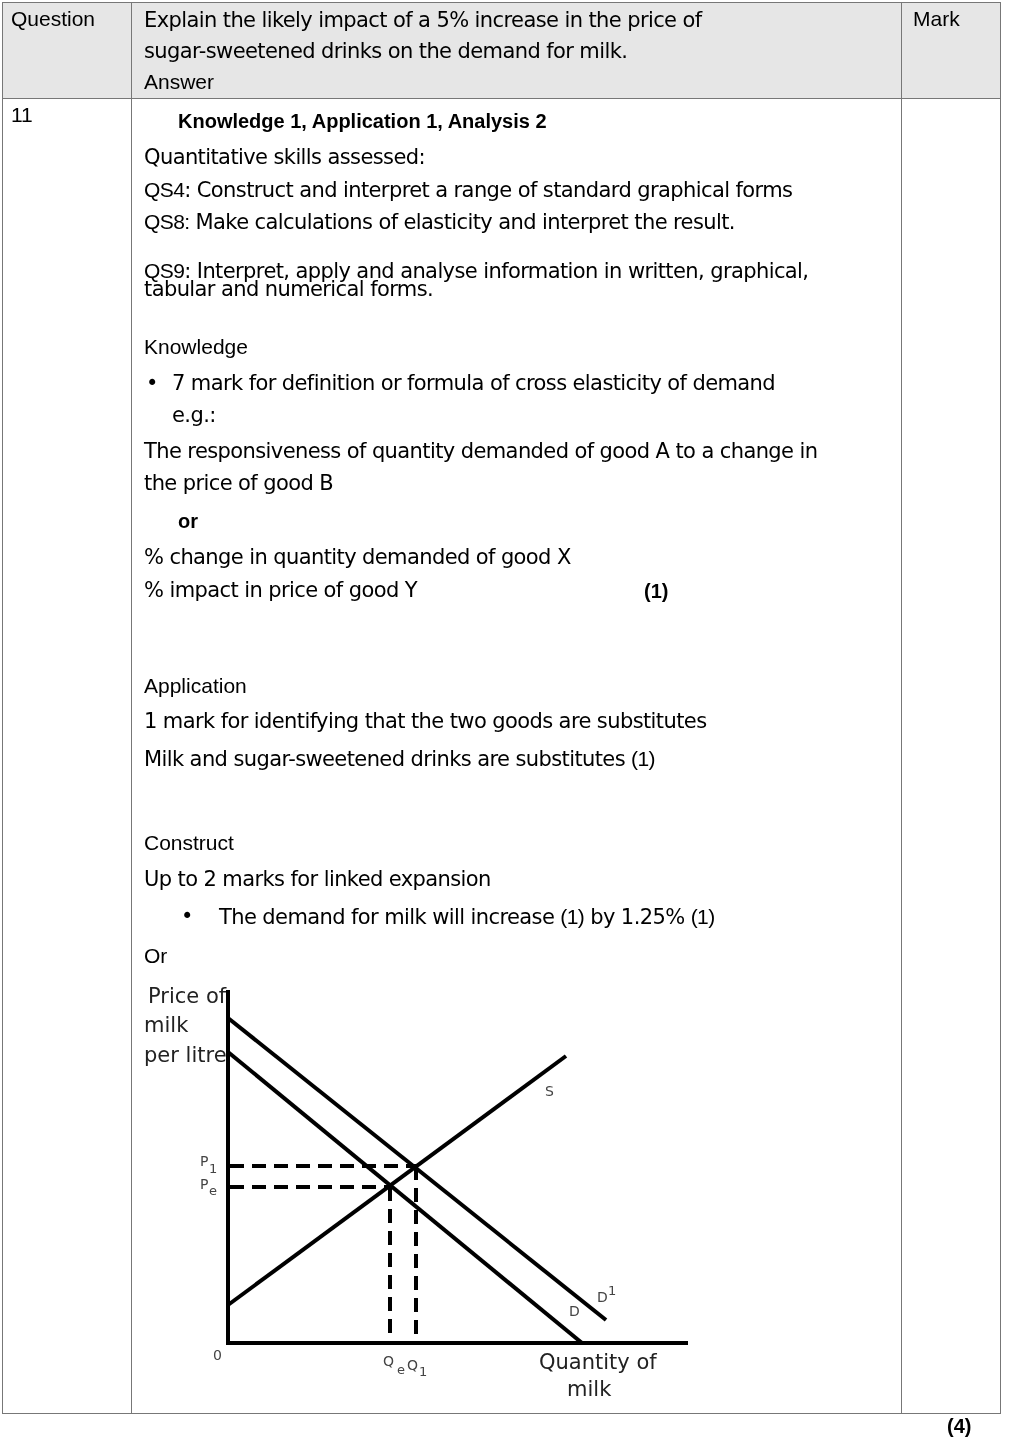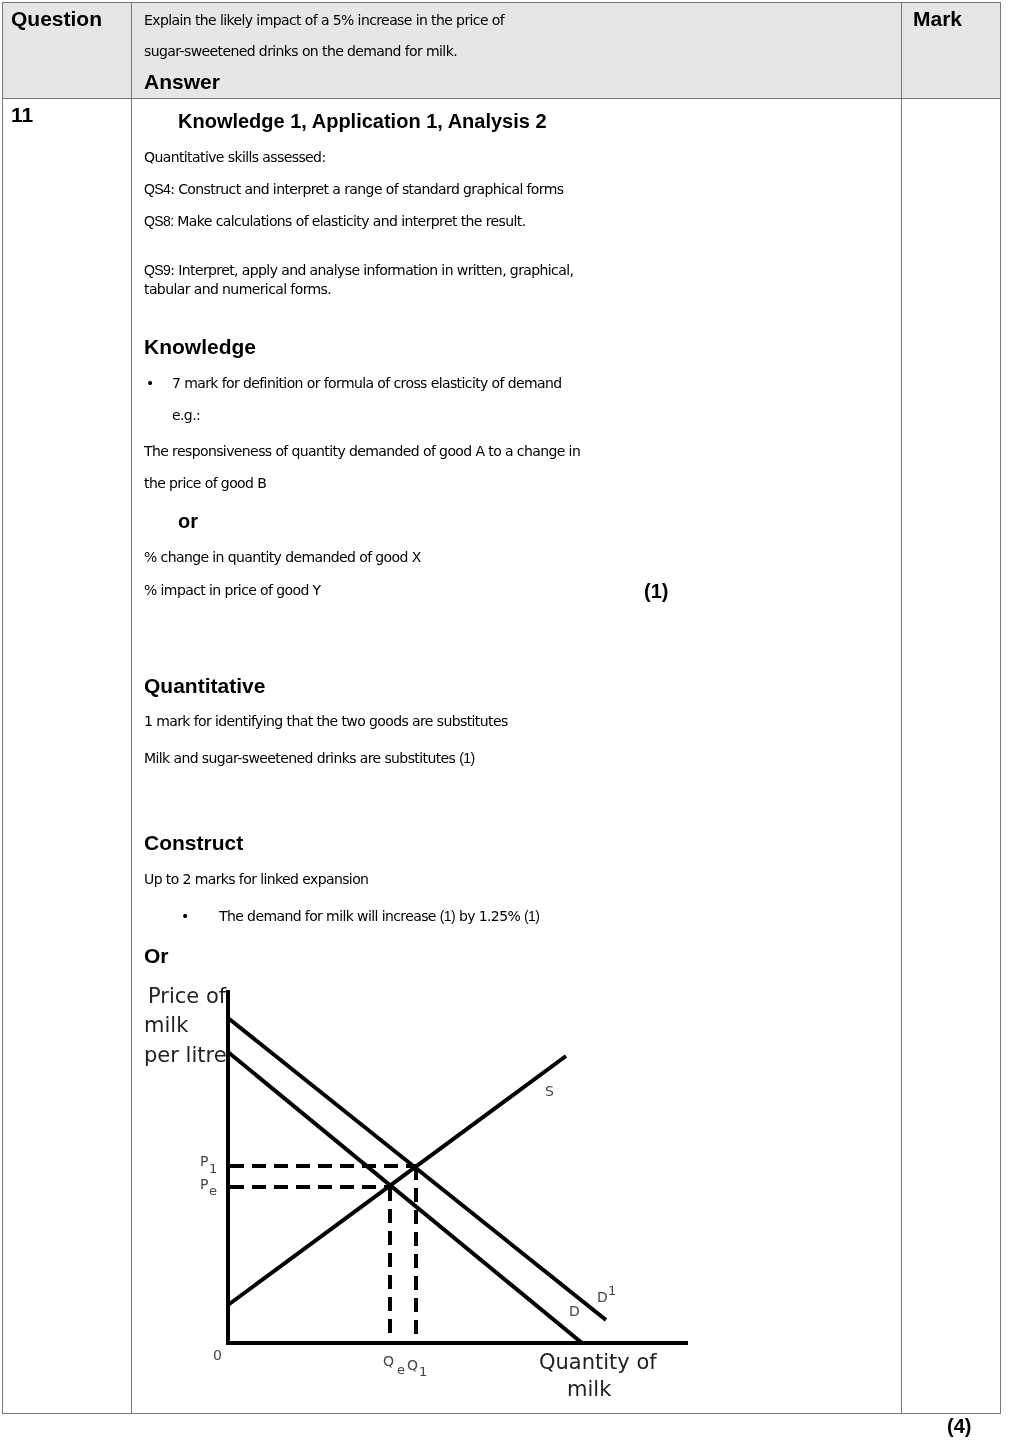--- a/index.html
+++ b/index.html
@@ -2,22 +2,22 @@
 <html><head>
 <meta charset="utf-8">
 <style>
   html, body { margin:0; padding:0; background:#fff; }
   body { width:1010px; height:1446px; position:relative; font-family:"DejaVu Sans", sans-serif; color:#000; overflow:hidden; }
   .tbl { position:absolute; left:2px; top:2px; width:999px; height:1412px; border:1px solid #777; box-sizing:border-box; }
   .hdr { position:absolute; left:0; top:0; width:100%; height:95px; background:#e6e6e6; border-bottom:1px solid #777; }
   .vline { position:absolute; top:0; bottom:0; width:1px; background:#777; }
   .bold { font-family:"Liberation Sans", sans-serif; font-weight:normal; }
   .abs { position:absolute; }
-  .txt { font-size:14px; line-height:31px; font-family:"DejaVu Sans", sans-serif; letter-spacing:-0.6px; }
-  .hb { font-size:21px; font-family:"Liberation Sans", sans-serif; font-weight:bold;text-align:right; }
+  .txt { font-size:21px; line-height:31px; font-family:"DejaVu Sans", sans-serif; letter-spacing:-0.6px; }
+  .hb { font-size:21px; font-family:"Liberation Sans", sans-serif; font-weight:normal;text-align:right; }
   .hb2 { font-size:20px; font-family:"Liberation Sans", sans-serif; font-weight:bold;margin-left:34px; }
   .u { }
   svg text { font-family:"DejaVu Sans", sans-serif; }
 </style>
 </head>
 <body>
 
 <div class="tbl">
   <div class="hdr"></div>
   <div class="vline" style="left:128px"></div>
@@ -43,21 +43,21 @@
 <div class="abs txt" style="left:146px;top:368px">•</div>
 <div class="abs txt" style="left:172px;top:368px">7 mark for definition or formula of cross elasticity of demand</div>
 <div class="abs txt" style="left:172px;top:400px">e.g.:</div>
 <div class="abs txt" style="left:144px;top:436px">The responsiveness of quantity demanded of good A to a change in</div>
 <div class="abs txt" style="left:144px;top:468px">the price of good B</div>
 <div class="abs hb2" style="left:144px;top:510px">or</div>
 <div class="abs txt u" style="left:144px;top:542px">% change in quantity demanded of good X</div>
 <div class="abs txt" style="left:144px;top:575px">% impact in price of good Y</div>
 <div class="abs hb2" style="left:610px;top:580px">(1)</div>
 
-<div class="abs hb" style="left:144px;top:674px">Quantitative</div>
+<div class="abs hb" style="left:144px;top:674px">Application</div>
 <div class="abs txt" style="left:144px;top:706px">1 mark for identifying that the two goods are substitutes</div>
 <div class="abs txt" style="left:144px;top:743px"><span>Milk and sugar-sweetened drinks are substitutes </span><span class="bold">(1)</span></div>
 
 <div class="abs hb" style="left:144px;top:831px">Construct</div>
 <div class="abs txt" style="left:144px;top:864px">Up to 2 marks for linked expansion</div>
 <div class="abs txt" style="left:181px;top:901px">•</div>
 <div class="abs txt" style="left:219px;top:901px"><span>The demand for milk will increase </span><span class="bold">(1)</span><span> by 1.25% </span><span class="bold">(1)</span></div>
 <div class="abs hb" style="left:144px;top:944px">Or</div>
 
 <svg class="abs" style="left:0;top:0" width="1010" height="1446">

